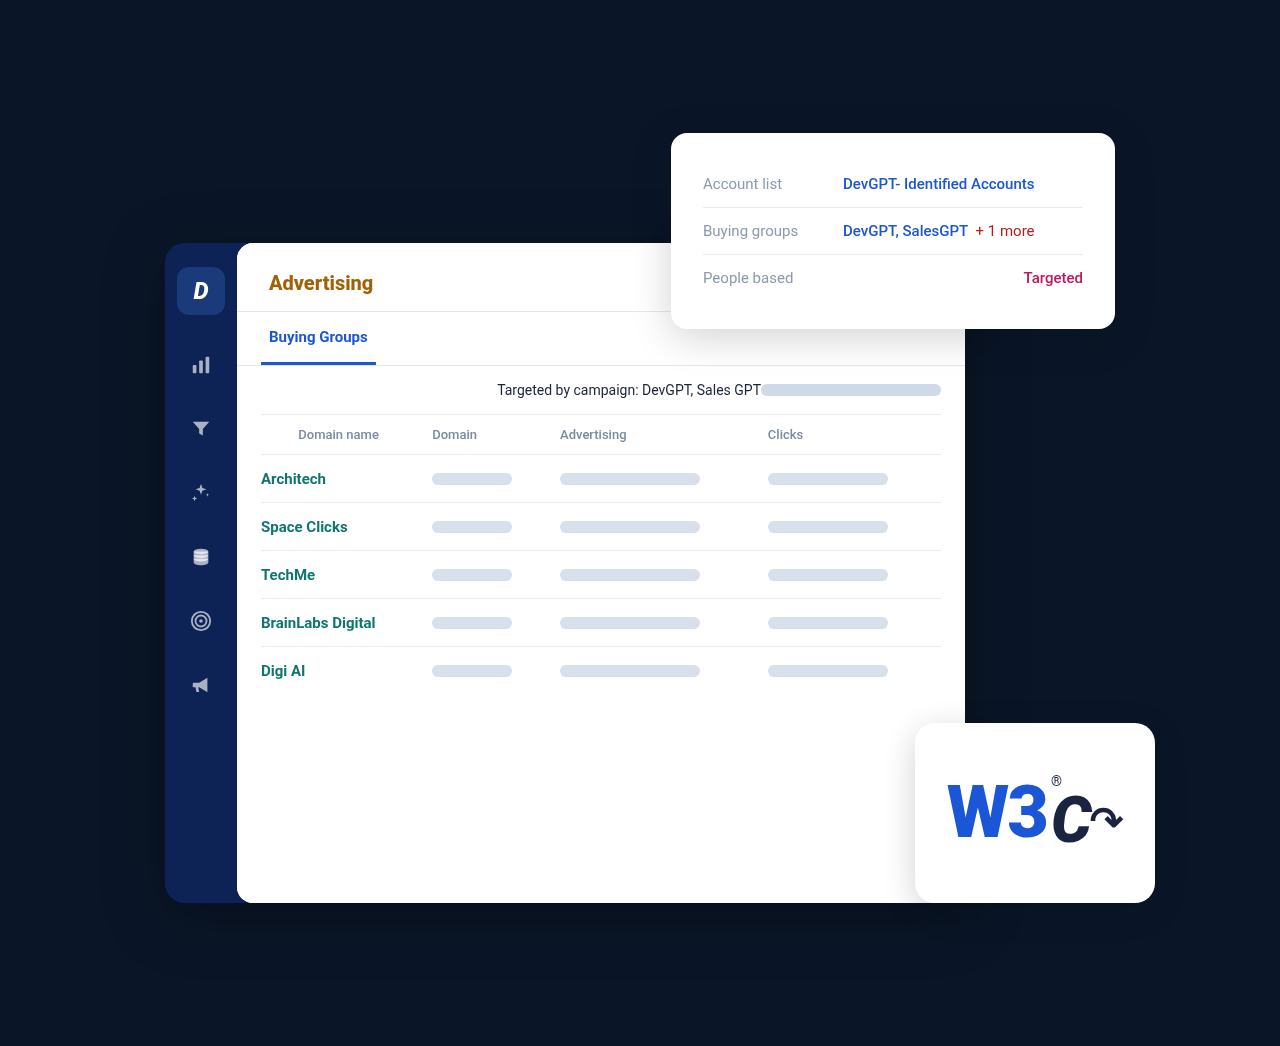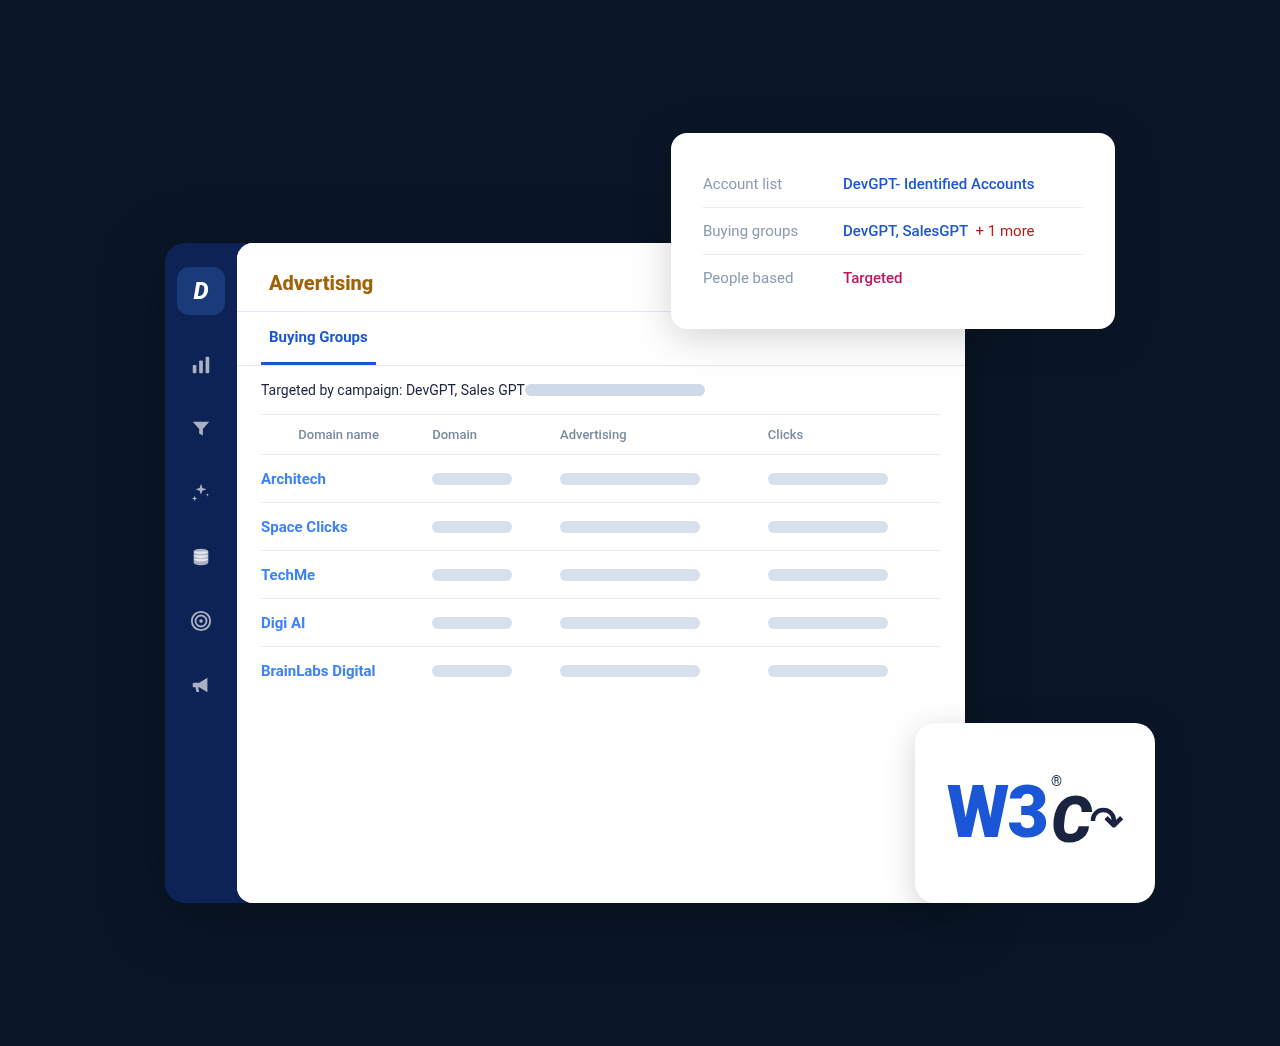--- a/index.html
+++ b/index.html
@@ -33,21 +33,21 @@
       box-shadow: 0 8px 40px rgba(0,0,0,0.18);
       z-index: 10;
     }
 
     .info-card-row {
       display: flex;
       align-items: center;
       padding: 14px 0;
       border-bottom: 1px solid #e8ecf0;
     }
-    .info-card-row:last-child { border-bottom: none; }
+    .info-card-row:last-child { border-bottom: none; justify-content: space-between; }
 
     .info-label {
       color: #8a9ab0;
       font-size: 15px;
       width: 140px;
       flex-shrink: 0;
     }
 
     .info-value {
       font-size: 15px;
@@ -180,21 +180,21 @@
 
     
     .table-wrapper {
       padding: 0 24px;
       background: #fff;
     }
 
     .campaign-filter-row {
       display: flex;
       align-items: center;
-      justify-content: flex-start;
+      justify-content: flex-end;
       padding: 16px 0;
       border-bottom: 1px solid #e8ecf0;
     }
 
     .campaign-filter-text {
       color: #1a2340;
       font-size: 14px;
     }
 
     .filter-pill {
@@ -228,21 +228,21 @@
 
     .table tbody tr td {
       padding: 14px 8px;
       vertical-align: middle;
     }
 
     .table tbody tr td:first-child { padding-left: 0; }
 
     .domain-name {
       font-weight: 700;
-      color: #3b82f6;
+      color: #0f766e;
       font-size: 15px;
     }
 
     .pill-placeholder {
       height: 12px;
       border-radius: 8px;
       background: #d8e0ec;
     }
 
     .pill-sm { width: 80px; }
@@ -437,33 +437,33 @@
                     <div class="pill-placeholder pill-sm"></div>
                   </td>
                 <td>
                     <div class="pill-placeholder pill-lg"></div>
                   </td>
                 <td>
                     <div class="pill-placeholder pill-md"></div>
                   </td>
               </tr>
               <tr>
+                <td><span class="domain-name">BrainLabs Digital</span></td>
+                <td>
+                    <div class="pill-placeholder pill-sm"></div>
+                  </td>
+                <td>
+                    <div class="pill-placeholder pill-lg"></div>
+                  </td>
+                <td>
+                    <div class="pill-placeholder pill-md"></div>
+                  </td>
+              </tr>
+              <tr>
                 <td><span class="domain-name">Digi AI</span></td>
-                <td>
-                    <div class="pill-placeholder pill-sm"></div>
-                  </td>
-                <td>
-                    <div class="pill-placeholder pill-lg"></div>
-                  </td>
-                <td>
-                    <div class="pill-placeholder pill-md"></div>
-                  </td>
-              </tr>
-              <tr>
-                <td><span class="domain-name">BrainLabs Digital</span></td>
                 <td>
                     <div class="pill-placeholder pill-sm"></div>
                   </td>
                 <td>
                     <div class="pill-placeholder pill-lg"></div>
                   </td>
                 <td>
                     <div class="pill-placeholder pill-md"></div>
                   </td>
               </tr>

